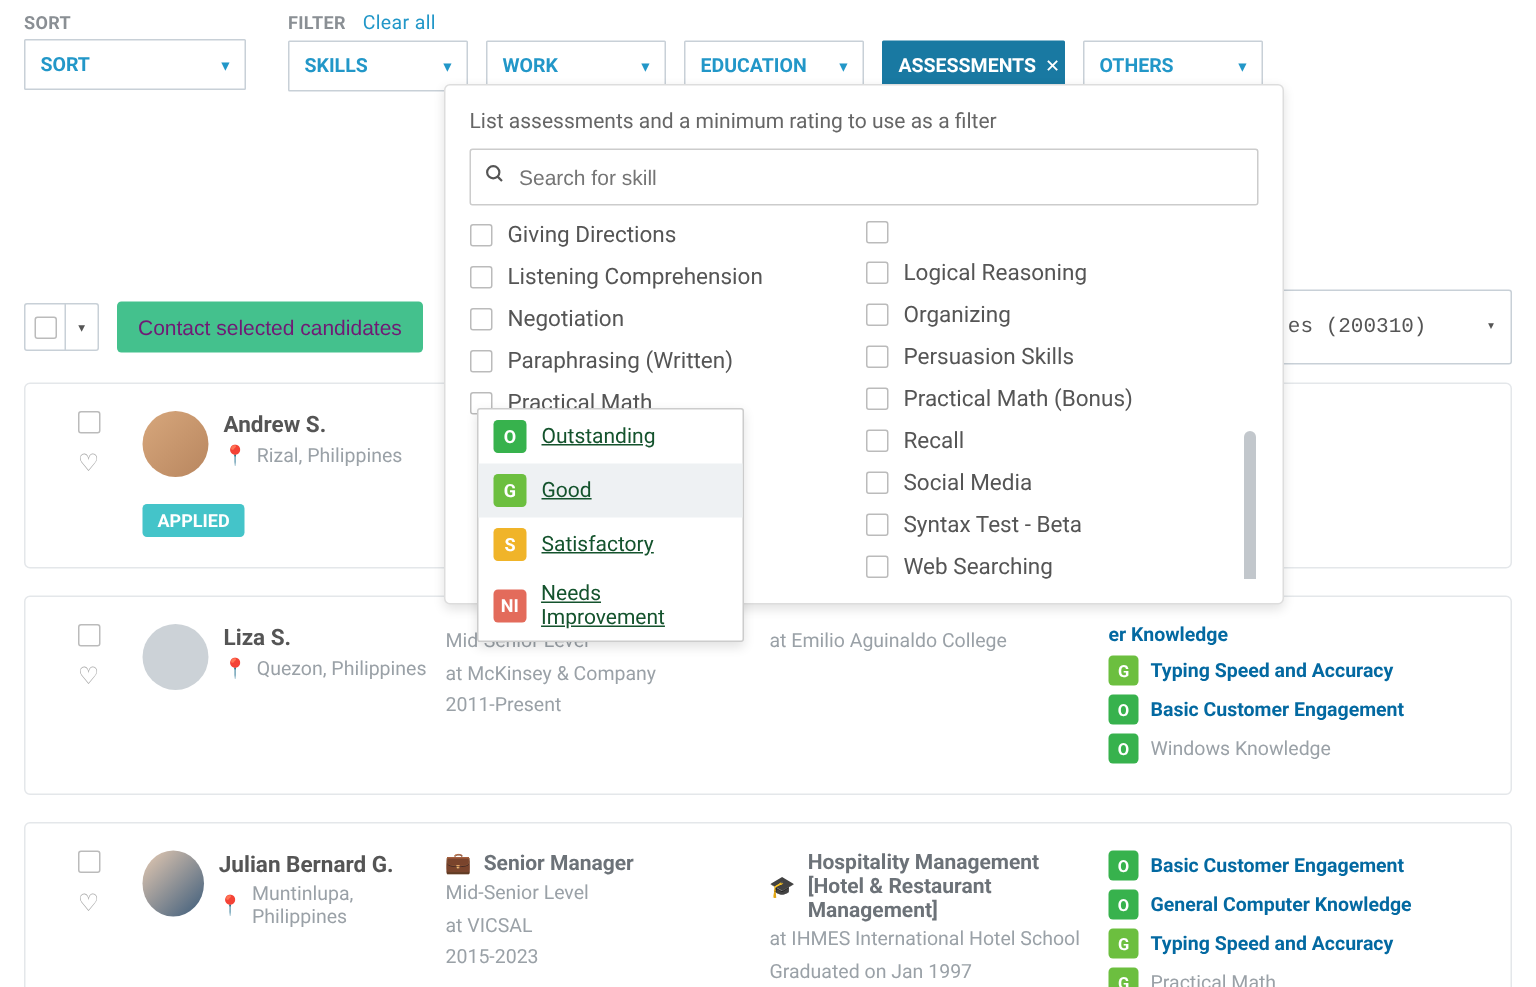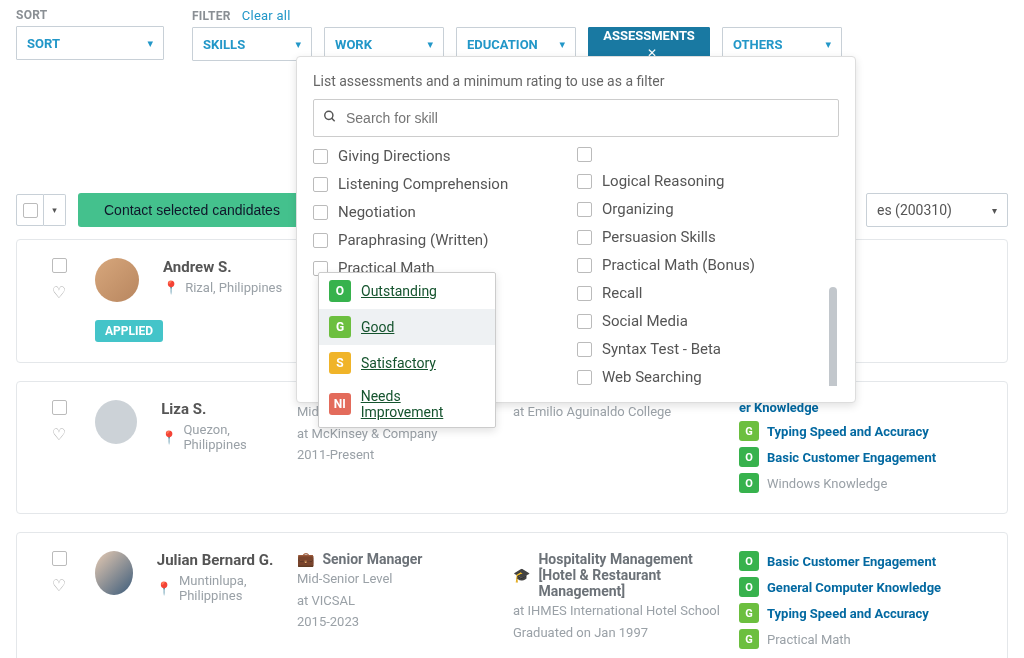--- a/index.html
+++ b/index.html
@@ -7,21 +7,21 @@
 .page { width: 1024px; padding: 8px 16px; position: relative; }
 
 .top-row { display: flex; gap: 16px; align-items: flex-start; }
 .label-small { font-size: 12px; font-weight: 700; color: #8a8f94; letter-spacing: 0.02em; margin-bottom: 4px; }
 .clear-all { color: #2297c8; font-weight: 400; margin-left: 8px; font-size: 13px; cursor: pointer; }
 .filter-group { display: flex; gap: 12px; flex-wrap: nowrap; }
 
 .select-pill { border: 1px solid #c8d0d7; border-radius: 1px; height: 34px; display: flex; align-items: center; justify-content: space-between; padding: 0 10px; min-width: 120px; cursor: pointer; background: #fff; }
 .select-pill .txt { color: #2297c8; font-weight: 700; font-size: 13px; }
 .select-pill .chev { color: #2297c8; font-size: 11px; }
-.select-pill.active { background: #1979a2; border-color: #1979a2; flex-direction: column; }
+.select-pill.active { background: #1979a2; border-color: #1979a2; }
 .select-pill.active .txt { color: #fff; }
 .select-pill.active .xicon { color: #fff; font-size: 12px; margin-left: 6px; }
 .sort-col { width: 160px; }
 
 .panel { position: absolute; top: 56px; left: 296px; width: 560px; background: #fff; border: 1px solid #ddd; border-radius: 4px; box-shadow: 0 3px 8px rgba(0,0,0,0.12); z-index: 20; padding: 16px; }
 .panel-desc { color: #666; margin-bottom: 10px; font-size: 14px; }
 .search-wrap { position: relative; margin-bottom: 10px; }
 .search-wrap input { width: 100%; height: 38px; border: 1px solid #ccc; border-radius: 2px; padding: 0 10px 0 32px; font-size: 14px; color: #0f766e; }
 .search-wrap .sicon { position: absolute; left: 10px; top: 50%; transform: translateY(-50%); color: #777; }
 .skill-cols { display: flex; gap: 2px; max-height: 260px; overflow-y: auto; position: relative; }
@@ -35,33 +35,33 @@
 
 .rating-pop { position: absolute; top: 272px; left: 318px; width: 178px; background: #fff; border: 1px solid #ccc; border-radius: 2px; box-shadow: 0 3px 8px rgba(0,0,0,0.12); z-index: 30; }
 .rating-row { display: flex; align-items: center; gap: 10px; padding: 7px 10px; cursor: pointer; }
 .rating-row.hover { background: #eef1f3; }
 .rbadge { width: 22px; height: 22px; border-radius: 3px; color: #fff; font-weight: 700; font-size: 12px; display: flex; align-items: center; justify-content: center; }
 .rlabel { color: #14532d; font-size: 14px; text-decoration: underline; }
 
 .actions-row { display: flex; align-items: center; gap: 6px; margin-top: 132px; }
 .sel-outer { width: 28px; height: 32px; border: 1px solid #c8d0d7; display: flex; align-items: center; justify-content: center; border-radius: 2px 0 0 2px; }
 .sel-drop { width: 22px; height: 32px; border: 1px solid #c8d0d7; border-left: none; display: flex; align-items: center; justify-content: center; border-radius: 0 2px 2px 0; color: #555; font-size: 9px; }
-.contact-btn { background: #44c18d; color: #0f172a; border-radius: 3px; height: 34px; padding: 0 26px; display: flex; align-items: center; font-size: 14px; border: none; margin-left: 6px; cursor: pointer; }
-.right-select { margin-left: auto; border: 1px solid #c8d0d7; height: 34px; display: flex; align-items: center; padding: 0 10px; gap: 40px; color: #555; border-radius: 2px; min-width: 130px; justify-content: space-between; cursor: pointer; }
+.contact-btn { background: #44c18d; color: #701a75; border-radius: 3px; height: 34px; padding: 0 14px; display: flex; align-items: center; font-size: 14px; border: none; margin-left: 6px; cursor: pointer; }
+.right-select { margin-left: auto; border: 1px solid #c8d0d7; height: 50px; display: flex; align-items: center; padding: 0 10px; gap: 40px; color: #555; border-radius: 2px; min-width: 130px; justify-content: space-between; cursor: pointer; font-family: Liberation Mono, monospace; }
 .right-select .chev { font-size: 10px; color: #555; }
 
 .cards { margin-top: 12px; display: flex; flex-direction: column; gap: 18px; }
 .card { border: 1px solid #e4e7ea; border-radius: 4px; padding: 18px 16px 20px; display: grid; grid-template-columns: 52px 200px 210px 220px 1fr; gap: 6px; align-items: flex-start; }
 .card-check { display: flex; flex-direction: column; gap: 10px; align-items: center; }
 .heart { color: #aaa; font-size: 16px; }
 .avatar { width: 44px; height: 44px; border-radius: 50%; background: #ccd2d7; display: inline-block; }
 .avatar.photo1 { background: linear-gradient(135deg,#d7a77c,#b8865f); }
 .avatar.photo3 { background: linear-gradient(135deg,#e7cbb3,#3b5b7a); }
 .name-col { padding-left: 4px; }
-.name-row { display: flex; gap: 24px; align-items: flex-start; }
+.name-row { display: flex; gap: 10px; align-items: flex-start; }
 .cand-name { font-weight: 700; color: #555; font-size: 15px; }
 .loc-row { display: flex; align-items: center; gap: 6px; color: #9aa1a7; font-size: 13px; margin-top: 4px; }
 .applied { display: inline-block; background: #44c4c9; color: #fff; font-weight: 700; font-size: 12px; padding: 4px 10px; border-radius: 3px; margin-top: 18px; }
 .sec-title { font-weight: 700; color: #6c7278; font-size: 14px; display: flex; align-items: center; gap: 8px; }
 .sec-sub { color: #9aa1a7; font-size: 13px; line-height: 1.5; margin-top: 2px; }
 .icon-sm { color: #b3bac0; }
 .assess-col { display: flex; flex-direction: column; gap: 6px; }
 .assess-row { display: flex; align-items: center; gap: 8px; }
 .abadge { width: 20px; height: 20px; border-radius: 3px; color: #fff; font-weight: 700; font-size: 11px; display: flex; align-items: center; justify-content: center; }
 .aname { font-size: 13px; color: #0369a1; font-weight: 700; }

